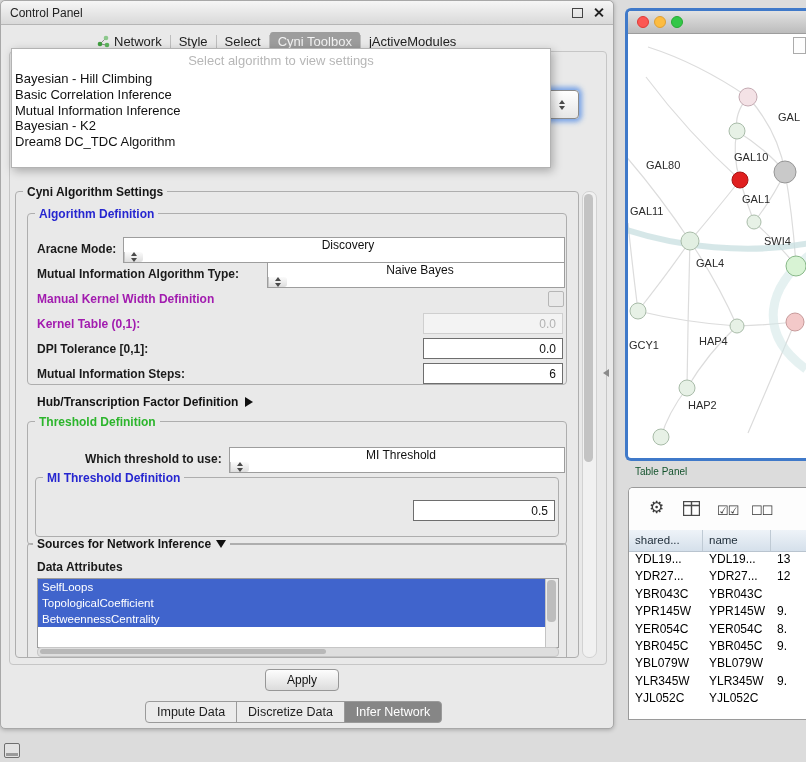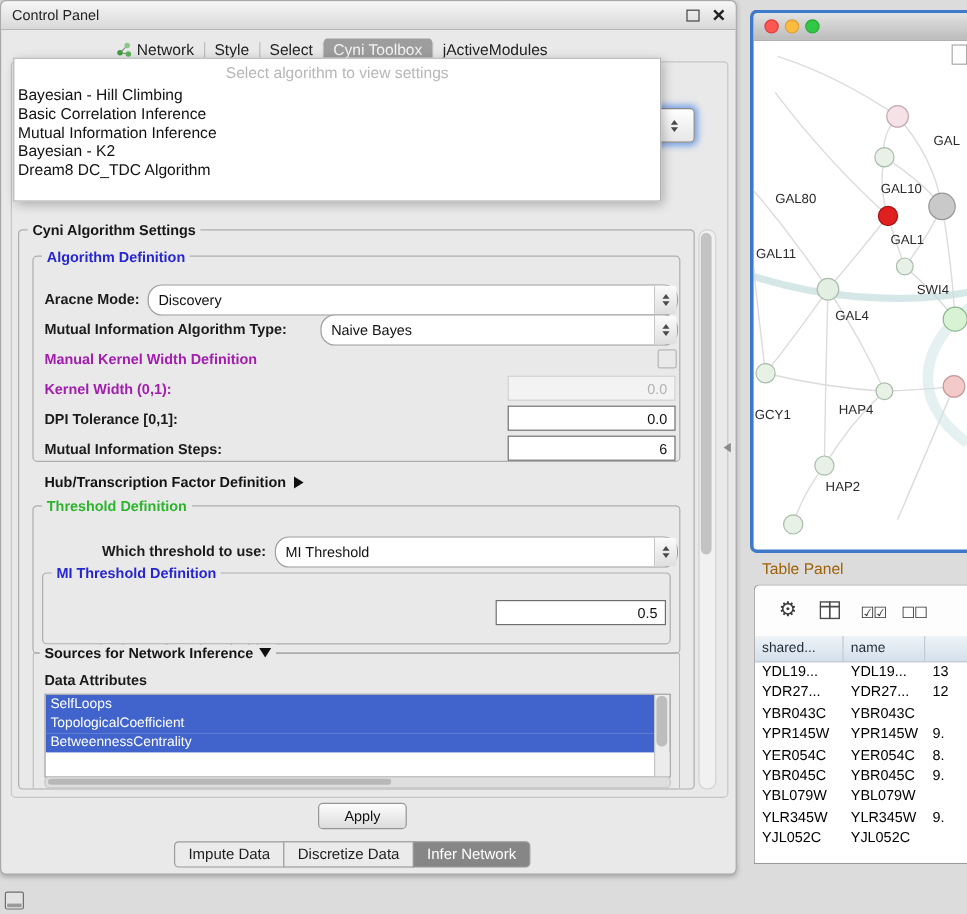--- a/index.html
+++ b/index.html
@@ -23,22 +23,22 @@
   .tabdiv{width:1px;height:14px;background:#bdbdbd;}
   .outer-frame{left:8px;top:50px;width:596px;height:612px;border:1px solid #c6c6c6;border-radius:4px;background:#e9e9e9;}
   
   .group{position:absolute;border:1px solid #aeaeae;border-radius:4px;}
   .grouptitle{position:absolute;font-size:12px;font-weight:bold;background:#e9e9e9;padding:0 4px;color:#161616;display:flex;align-items:center;gap:5px;}
   .grouptitle.blue{color:#2626d0;}
   .grouptitle.green{color:#2cb52c;}
   .lbl{position:absolute;font-size:12px;font-weight:bold;color:#1b1b1b;white-space:nowrap;}
   .lbl.disabled{color:#a21caf;}
   
-  .combo{position:absolute;height:24px;background:#fff;border:1px solid #9d9d9d;border-radius:12px;
-    display:flex;align-items:center;font-size:12px;color:#111;}
+  .combo{position:absolute;height:24px;background:#fff;border:1px solid #9d9d9d;border-radius:0;
+    display:flex;align-items:center;font-size:12px;color:#111;flex-direction:column;}
   .combo .val{flex:1;padding-left:8px;}
   .combo .arrows{width:18px;align-self:stretch;display:flex;flex-direction:column;align-items:center;
     justify-content:center;border-left:1px solid #c6c6c6;background:linear-gradient(#fbfbfb,#dedede);border-radius:0 3px 3px 0;}
   .tri-up-sm{width:0;height:0;border-bottom:4px solid #4a4a4a;border-left:3.5px solid transparent;border-right:3.5px solid transparent;margin-bottom:2px;}
   .tri-down-sm{width:0;height:0;border-top:4px solid #4a4a4a;border-left:3.5px solid transparent;border-right:3.5px solid transparent;}
   
   .field{position:absolute;height:21px;background:#fff;border:1px solid #6e6e6e;font-size:12px;color:#111;
     display:flex;align-items:center;justify-content:flex-end;padding-right:6px;box-sizing:border-box;}
   .field.disabled{background:#f3f3f3;border-color:#cfcfcf;color:#b2b2b2;}
   .checkbox{position:absolute;width:14px;height:14px;background:#e9e9e9;border:1px solid #b6b6b6;border-radius:2px;}
@@ -75,21 +75,21 @@
   #network-window{left:625px;top:8px;width:181px;height:447px;border:3px solid #3f79c9;border-right:none;
     border-radius:6px 0 0 6px;background:#fff;overflow:hidden;}
   .net-titlebar{position:absolute;left:0;top:0;width:100%;height:22px;background:linear-gradient(#e2e2e2,#bcbcbc);
     border-bottom:1px solid #9d9d9d;}
   .light{position:absolute;top:5px;width:12px;height:12px;border-radius:50%;}
   .light.red{left:9px;background:#fc5753;border:1px solid #df3b36;box-sizing:border-box;}
   .light.yellow{left:26px;background:#fdbc40;border:1px solid #de9f34;box-sizing:border-box;}
   .light.green{left:43px;background:#33c748;border:1px solid #27aa35;box-sizing:border-box;}
   .net-scrollbox{position:absolute;left:165px;top:26px;width:11px;height:15px;background:#fdfdfd;border:1px solid #ababab;}
   
-  .tp-label{left:635px;top:466px;font-size:13px;color:#a16207;}
+  .tp-label{left:635px;top:466px;font-size:10px;color:#14532d;}
   #table-window{left:628px;top:487px;width:178px;height:231px;background:#fff;border:1px solid #9a9a9a;border-right:none;
     border-radius:5px 0 0 0;overflow:hidden;}
   .tp-toolbar{position:absolute;left:0;top:0;width:100%;height:42px;background:#fdfdfd;border-bottom:1px solid #d4d4d4;}
   .tico{position:absolute;top:11px;font-size:17px;color:#3a3a3a;line-height:18px;}
   .tico.pair{font-size:13px;top:14px;letter-spacing:-1px;color:#333;}
   .thead{position:absolute;left:0;top:42px;width:100%;height:21px;display:flex;
     background:linear-gradient(#eef3f8,#d5e0eb);border-bottom:1px solid #b9c4cf;font-size:11.5px;color:#22303c;}
   .th{height:21px;line-height:21px;padding-left:6px;border-right:1px solid #bfcad4;box-sizing:border-box;}
   .trows{position:absolute;left:0;top:63px;width:100%;}
   .tr{display:flex;height:17.4px;line-height:17.4px;font-size:12px;color:#000;}
@@ -174,21 +174,21 @@
     <span class="val">Naive Bayes</span>
     <span class="arrows">
         <span class="tri-up-sm"></span>
         <span class="tri-down-sm"></span>
       </span>
   </div>
 
   <span class="lbl disabled" style="left:36px;top:291px;">Manual Kernel Width Definition</span>
   <span class="checkbox" style="left:547px;top:290px;"></span>
 
-  <span class="lbl disabled" style="left:36px;top:316px;">Kernel Width (0,1):</span>
+  <span class="lbl disabled" style="left:36px;top:316px;">Kernel Table (0,1):</span>
   <div class="field disabled" style="left:422px;top:312px;width:140px;">0.0</div>
 
   <span class="lbl" style="left:36px;top:341px;">DPI Tolerance [0,1]:</span>
   <div class="field" style="left:422px;top:337px;width:140px;">0.0</div>
 
   <span class="lbl" style="left:36px;top:366px;">Mutual Information Steps:</span>
   <div class="field" style="left:422px;top:362px;width:140px;">6</div>
 
   <div class="abs" style="left:36px;top:394px;display:flex;align-items:center;gap:7px;">
     <span style="font-size:12px;font-weight:bold;color:#141414;">Hub/Transcription Factor Definition</span>

